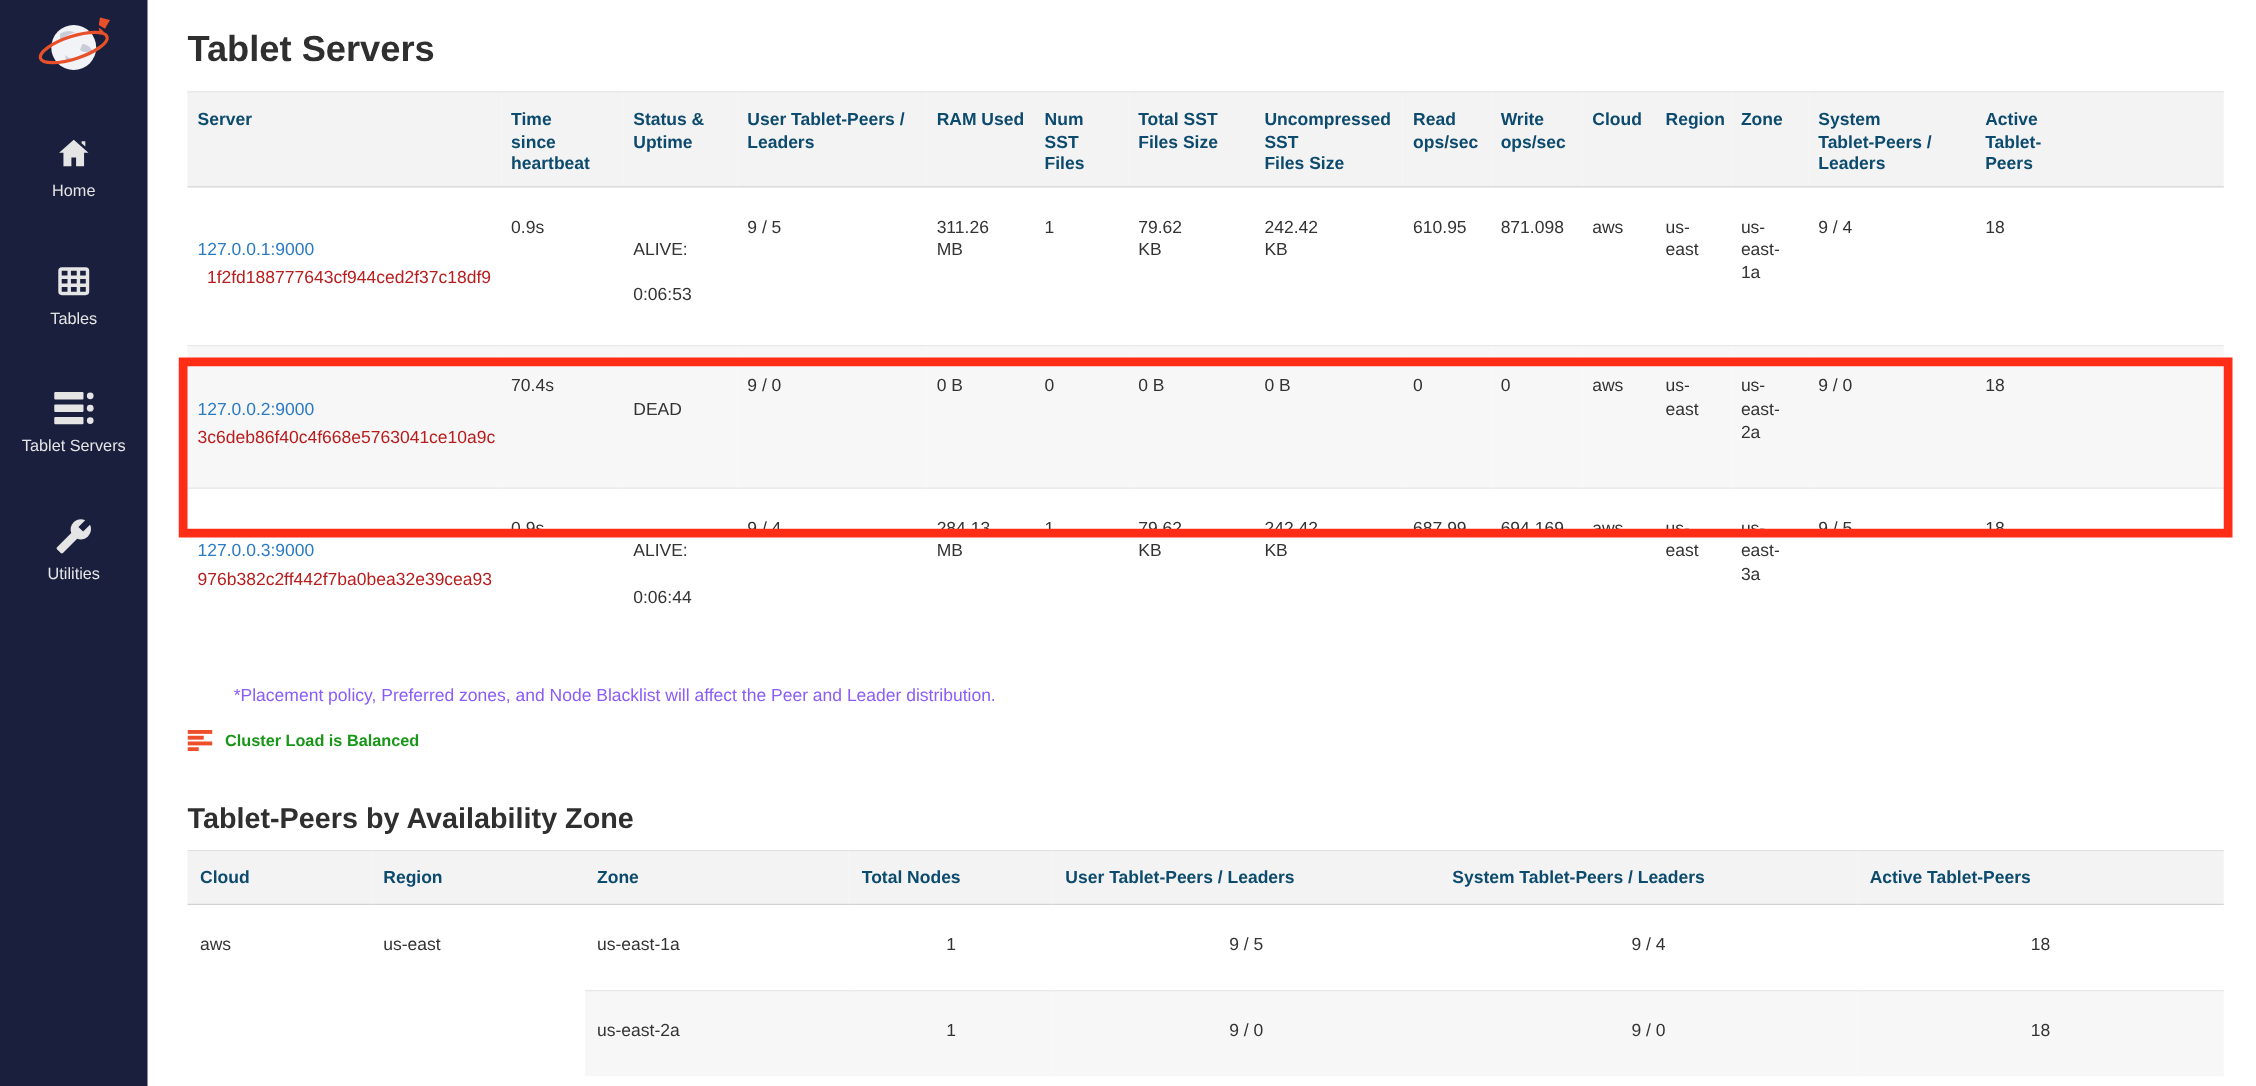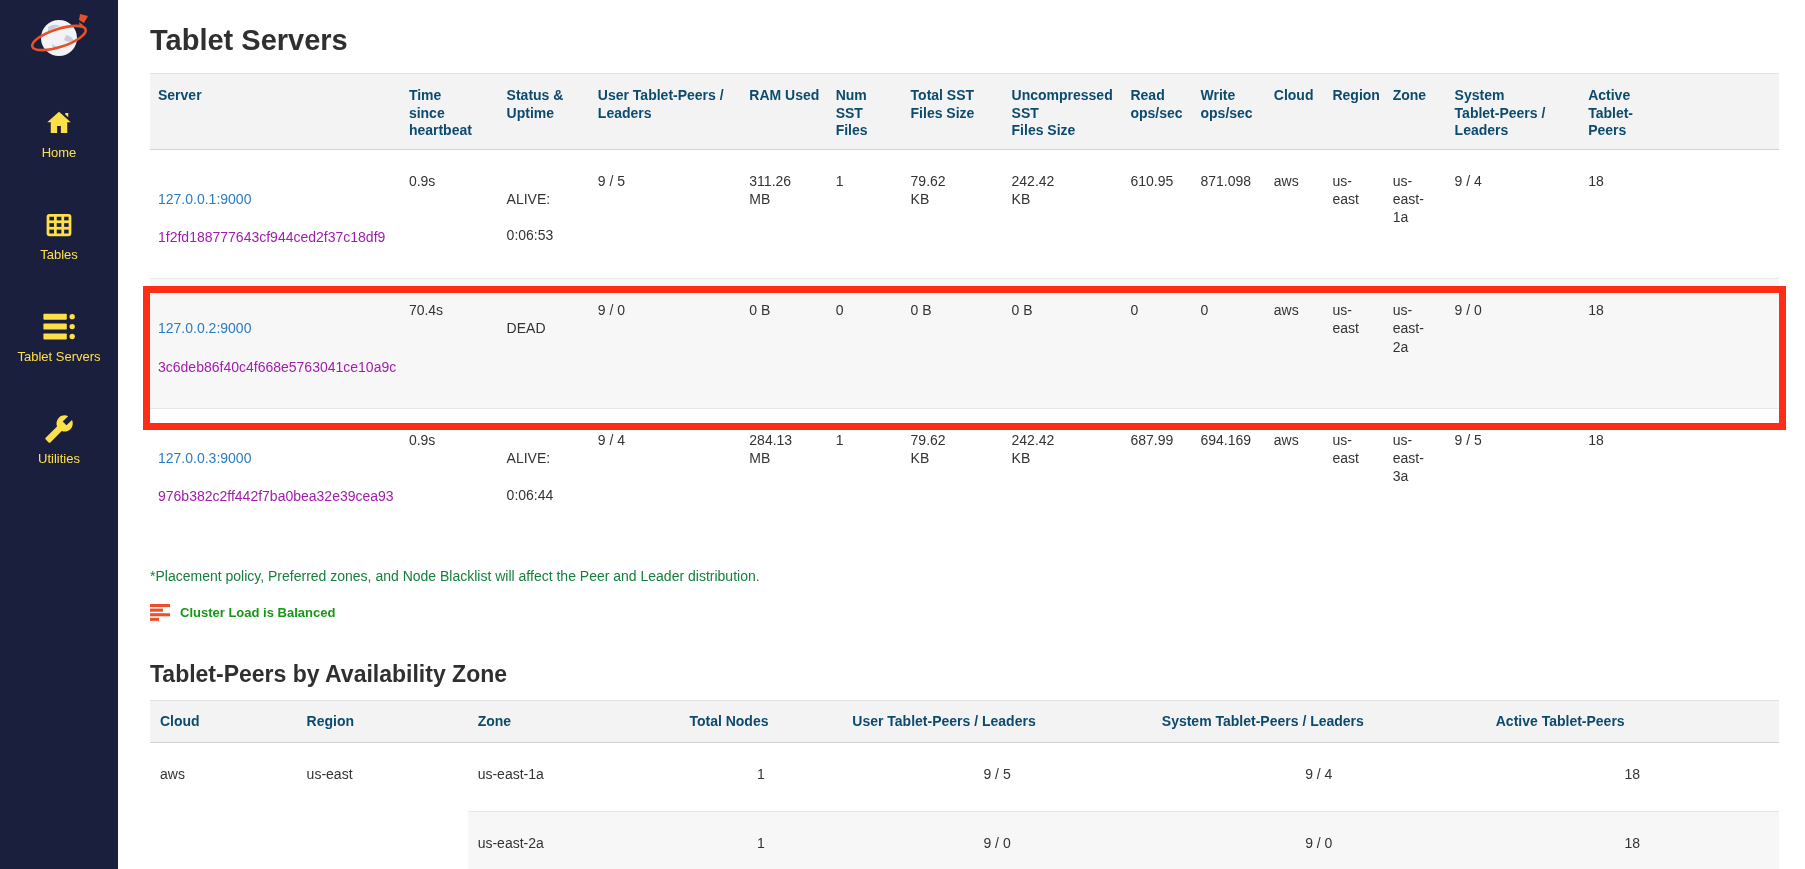--- a/index.html
+++ b/index.html
@@ -13,21 +13,21 @@
   
   .sidebar {
     width: 118px; height: 869px; flex-shrink: 0;
     background: var(--sidebar-bg, #1a1f3d);
     display: flex; flex-direction: column; align-items: center;
   }
   .logo { margin-top: 10px; width: 74px; height: 54px; cursor: pointer; }
   .nav { margin-top: 44px; display: flex; flex-direction: column; gap: 50px; width: 100%; }
   .nav-item {
     display: flex; flex-direction: column; align-items: center; gap: 7px;
-    color: #fde047; font-size: 13px; cursor: pointer; text-align: center;
+    color: #e5e5e5; font-size: 13px; cursor: pointer; text-align: center;
   }
   .nav-item svg { width: 34px; height: 30px; display: block; }
   
   .main { flex: 1; min-width: 0; padding: 16px 26px 0 32px; }
   .page-title { font-size: 29px; font-weight: bold; color: #2f2f2f; margin: 8px 0 16px; }
   .section-title { font-size: 23px; font-weight: bold; color: #2f2f2f; margin: 40px 0 12px; }
   
   table.tbl { width: 100%; border-collapse: collapse; table-layout: fixed; }
   .tbl th {
     text-align: left; font-size: 14px; font-weight: bold; color: #0c4a6e;
@@ -38,30 +38,30 @@
   }
   .tbl td {
     font-size: 14px; color: #333;
     padding: 22px 8px 14px; vertical-align: top;
     border-top: 1px solid #e8e8e8;
     white-space: pre-line; line-height: 1.3;
   }
   .tbl tbody tr:first-child td { border-top: none; }
   tr.stripe td, td.stripe-cell { background: var(--stripe-bg, #f7f7f7); }
   .link { color: var(--link-blue, #2b7bc4); text-decoration: none; cursor: pointer; }
-  .uuid { color: #a21caf; margin-top: 20px; }
+  .uuid { color: #b91c1c; margin-top: 4px; text-align: right; }
   .status-alive { color: var(--alive-green, #189618); }
   .status-dead { color: var(--dead-red, #ee1111); }
   .tbl-wrap { position: relative; }
   .highlight-box {
     position: absolute; border: 7px solid var(--highlight-red, #ff2d16);
     pointer-events: none; z-index: 5;
   }
   
-  .footnote { font-size: 14px; color: #15803d; margin-top: 30px; }
+  .footnote { font-size: 14px; color: #8b5cf6; margin-top: 30px; margin-left: 37px; }
   .balance {
     margin-top: 20px; display: flex; align-items: center; gap: 10px;
     font-size: 13px; font-weight: bold; color: var(--alive-green, #189618);
   }
   .balance svg { width: 20px; height: 17px; flex-shrink: 0; }
   
   .tbl2 th { padding: 12px 10px; }
   .tbl2 td { padding: 22px 10px 28px; }
   .ta-c { text-align: center; }
 </style>

